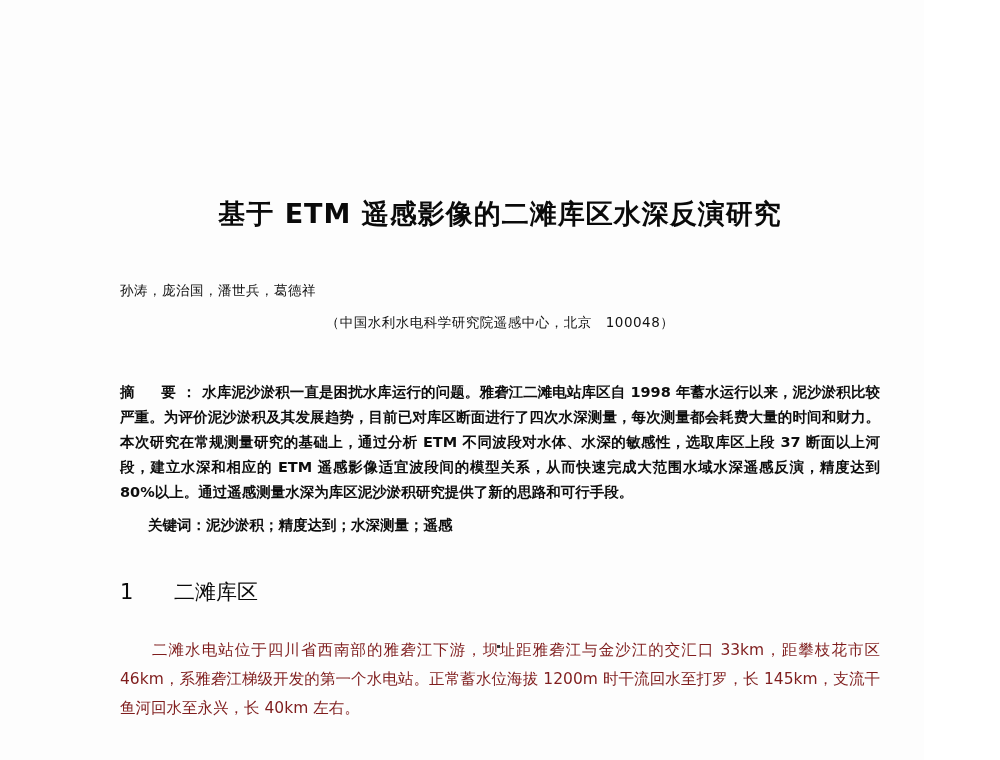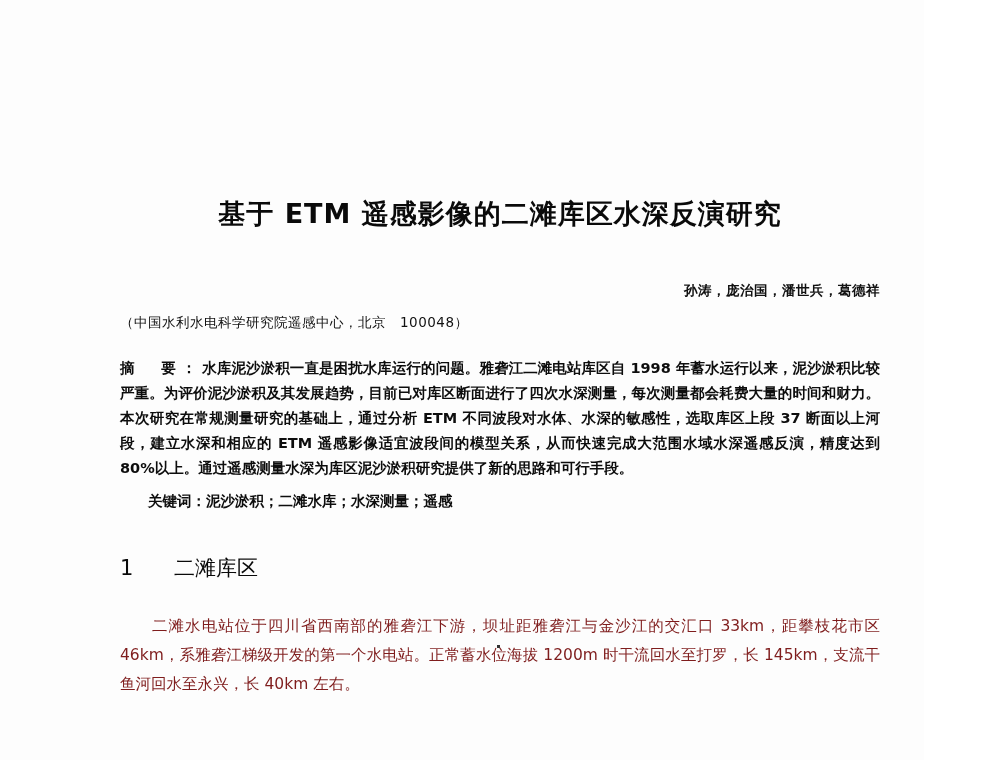--- a/index.html
+++ b/index.html
@@ -30,35 +30,35 @@
     margin-top: 196px;
     text-align: center;
     font-size: 27px;
     font-weight: bold;
     letter-spacing: 1px;
     font-family: "DejaVu Sans", sans-serif;
     color: #0a0a0a;
   }
   .authors {
     margin-top: 50px;
-    text-align: right;
+    text-align: left;
     font-size: 13.5px;
-    font-weight: bold;
+    font-weight: normal;
     letter-spacing: 0.5px;
     color: #111;
   }
   .affiliation {
     margin-top: 14px;
-    text-align: left;
+    text-align: center;
     font-size: 13.5px;
     letter-spacing: 0.5px;
     color: #111;
   }
   .abstract {
-    margin-top: 24px;
+    margin-top: 48px;
     font-size: 14.5px;
     line-height: 25px;
     text-align: justify;
     color: #0d0d0d;
     font-weight: bold;
   }
   .abstract .label {
     font-weight: bold;
     letter-spacing: 6px;
   }
@@ -108,21 +108,21 @@
   <div class="content">
 
     <div class="title">基于 ETM 遥感影像的二滩库区水深反演研究</div>
 
     <div class="authors">孙涛，庞治国，潘世兵，葛德祥</div>
 
     <div class="affiliation">（中国水利水电科学研究院遥感中心，北京　100048）</div>
 
     <div class="abstract"><span class="label">摘　要：</span><span>水库泥沙淤积一直是困扰水库运行的问题。雅砻江二滩电站库区自 1998 年蓄水运行以来，泥沙淤积比较严重。为评价泥沙淤积及其发展趋势，目前已对库区断面进行了四次水深测量，每次测量都会耗费大量的时间和财力。本次研究在常规测量研究的基础上，通过分析 ETM 不同波段对水体、水深的敏感性，选取库区上段 37 断面以上河段，建立水深和相应的 ETM 遥感影像适宜波段间的模型关系，从而快速完成大范围水域水深遥感反演，精度达到 80%以上。通过遥感测量水深为库区泥沙淤积研究提供了新的思路和可行手段。</span></div>
 
-    <div class="keywords"><span class="kw-label">关键词：</span><span>泥沙淤积；二滩水库；水深测量；遥感</span></div>
+    <div class="keywords"><span class="kw-label">关键词：</span><span>泥沙淤积；精度达到；水深测量；遥感</span></div>
 
     <div class="section"><span class="num">1</span><span>二滩库区</span></div>
 
     <div class="body-text">二滩水电站位于四川省西南部的雅砻江下游，坝址距雅砻江与金沙江的交汇口 33km，距攀枝花市区 46km，系雅砻江梯级开发的第一个水电站。正常蓄水位海拔 1200m 时干流回水至打罗，长 145km，支流干鱼河回水至永兴，长 40km 左右。</div>
 
   </div>
   <div class="dot"></div>
 </div>
 
 </body></html>

